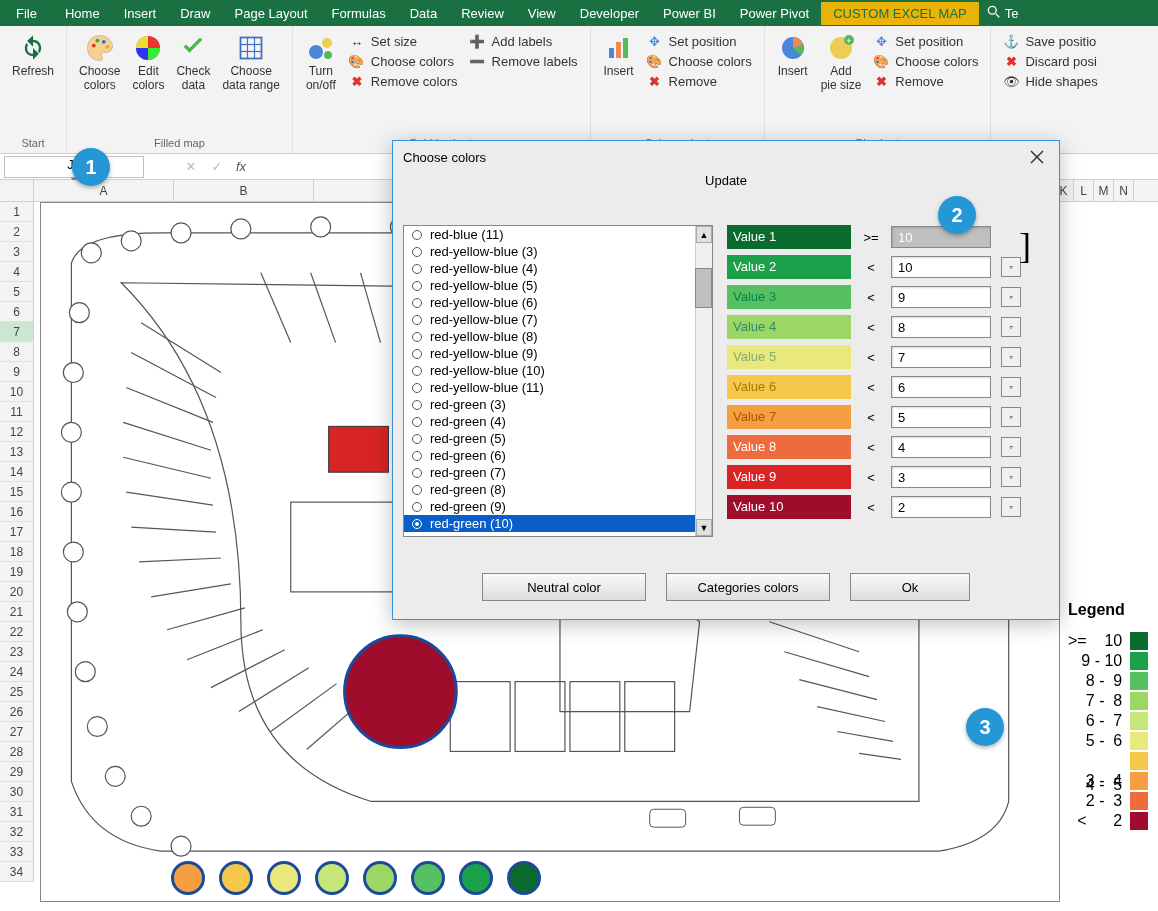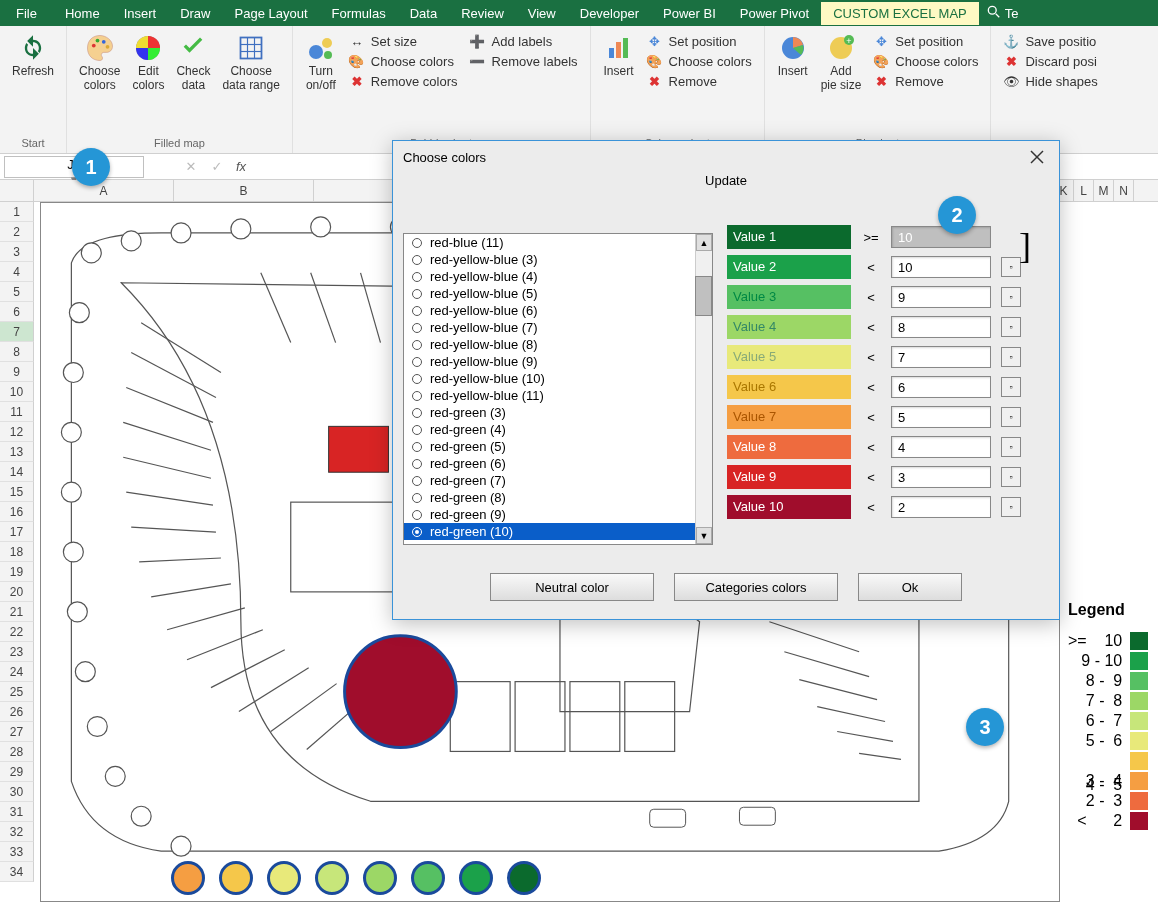--- a/index.html
+++ b/index.html
@@ -1,21 +1,21 @@
 <!DOCTYPE html>
 <html><head>
 <meta charset="utf-8">
 <style>
 * { box-sizing: border-box; margin: 0; padding: 0; font-family: "Segoe UI", Arial, sans-serif; }
 body { background: #fff; width: 1158px; height: 911px; overflow: hidden; position: relative; font-size: 13px; }
 
 
 .tabs { background: #1a7041; height: 26px; display: flex; align-items: center; color: #fff; font-size: 13px; }
 .tabs .tab { padding: 4px 12px; cursor: pointer; white-space: nowrap; }
-.tabs .tab.active { background: #fef9c3; color: #1a7041; }
+.tabs .tab.active { background: #eab308; color: #1a7041; }
 .tabs .tab.file { padding-left: 16px; padding-right: 16px; }
 .tabs .search { display: flex; align-items: center; gap: 4px; padding: 0 8px; }
 
 
 .ribbon { background: #f3f3f3; border-bottom: 1px solid #d0d0d0; height: 128px; display: flex; }
 .ribbon-group { display: flex; flex-direction: column; padding: 4px 6px 2px; border-right: 1px solid #e0e0e0; }
 .ribbon-group .items { display: flex; align-items: flex-start; flex: 1; }
 .ribbon-group .label { text-align: center; font-size: 11px; color: #666; padding: 2px 0; }
 .ribbon-btn { display: flex; flex-direction: column; align-items: center; padding: 2px 6px; cursor: pointer; text-align: center; font-size: 12px; color: #333; }
 .ribbon-btn .ico { width: 32px; height: 32px; display: flex; align-items: center; justify-content: center; }
@@ -50,42 +50,42 @@
 .legend { position: absolute; top: 601px; left: 1068px; font-size: 16px; }
 .legend .title { font-weight: 600; margin-bottom: 12px; }
 .legend .row { display: flex; align-items: center; justify-content: flex-end; gap: 8px; height: 20px; }
 .legend .sw { width: 18px; height: 18px; }
 
 
 .dialog { position: absolute; top: 140px; left: 392px; width: 668px; height: 480px; background: #ececec; border: 1px solid #3a93d8; box-shadow: 0 4px 20px rgba(0,0,0,0.25); }
 .dlg-title { display: flex; justify-content: space-between; align-items: center; height: 32px; padding: 0 10px; font-size: 13px; }
 .dlg-close { width: 24px; height: 24px; display: flex; align-items: center; justify-content: center; cursor: pointer; }
 .dlg-update { text-align: center; font-size: 13px; margin-bottom: 8px; }
-.listbox { position: absolute; top: 92px; left: 10px; width: 310px; height: 312px; background: #fff; border: 1px solid #888; overflow: hidden; }
+.listbox { position: absolute; top: 84px; left: 10px; width: 310px; height: 312px; background: #fff; border: 1px solid #888; overflow: hidden; }
 .listbox .item { display: flex; align-items: center; gap: 8px; padding: 0 8px; height: 17px; font-size: 13px; }
 .listbox .item.sel { background: #0a5ec9; color: #fff; }
 .listbox .radio { width: 10px; height: 10px; border: 1px solid #555; border-radius: 50%; flex-shrink: 0; position: relative; }
 .listbox .item.sel .radio { border-color: #fff; }
 .listbox .item.sel .radio::after { content: ''; position: absolute; top: 2px; left: 2px; width: 4px; height: 4px; background: #fff; border-radius: 50%; }
 .listbox .scroll { position: absolute; right: 0; top: 0; width: 17px; height: 100%; background: #f0f0f0; border-left: 1px solid #ccc; display: flex; flex-direction: column; justify-content: space-between; }
 .listbox .sbtn { height: 17px; background: #e0e0e0; border: 1px solid #aaa; display: flex; align-items: center; justify-content: center; font-size: 9px; }
 .listbox .thumb { position: absolute; top: 42px; right: 0; width: 17px; height: 40px; background: #c0c0c0; border: 1px solid #888; }
 
 .values { position: absolute; top: 84px; left: 334px; width: 320px; }
 .vrow { display: flex; align-items: center; gap: 10px; margin-bottom: 6px; }
 .vlabel { width: 124px; height: 24px; line-height: 24px; padding: 0 6px; font-size: 13px; }
 .vop { width: 20px; text-align: center; }
 .vinput { width: 100px; height: 22px; border: 1px solid #888; background: #fff; padding: 0 6px; font-size: 13px; box-shadow: inset 1px 1px 2px rgba(0,0,0,0.15); }
 .vinput.dis { background: #bfbfbf; color: #fff; }
 .vbtn { width: 20px; height: 20px; border: 1px solid #888; background: #f0f0f0; cursor: pointer; display: flex; align-items: center; justify-content: center; font-size: 9px; }
 .bracket { position: absolute; top: 84px; left: 626px; font-size: 36px; font-family: serif; }
 
 .dlg-btns { position: absolute; bottom: 18px; left: 0; right: 0; display: flex; justify-content: center; gap: 20px; }
 .dlg-btn { width: 164px; height: 28px; background: linear-gradient(#f9f9f9,#ddd); border: 1px solid #888; cursor: pointer; font-size: 13px; }
-.dlg-btn.ok { width: 104px; }
+.dlg-btn.ok { width: 120px; }
 
 
 .badge { position: absolute; width: 38px; height: 38px; border-radius: 50%; background: #2596d6; color: #fff; display: flex; align-items: center; justify-content: center; font-size: 20px; font-weight: 600; box-shadow: 0 2px 4px rgba(0,0,0,0.3); z-index: 100; }
 
 </style>
 </head>
 <body>
 
 <div class="tabs">
   <div class="tab file">File</div>

